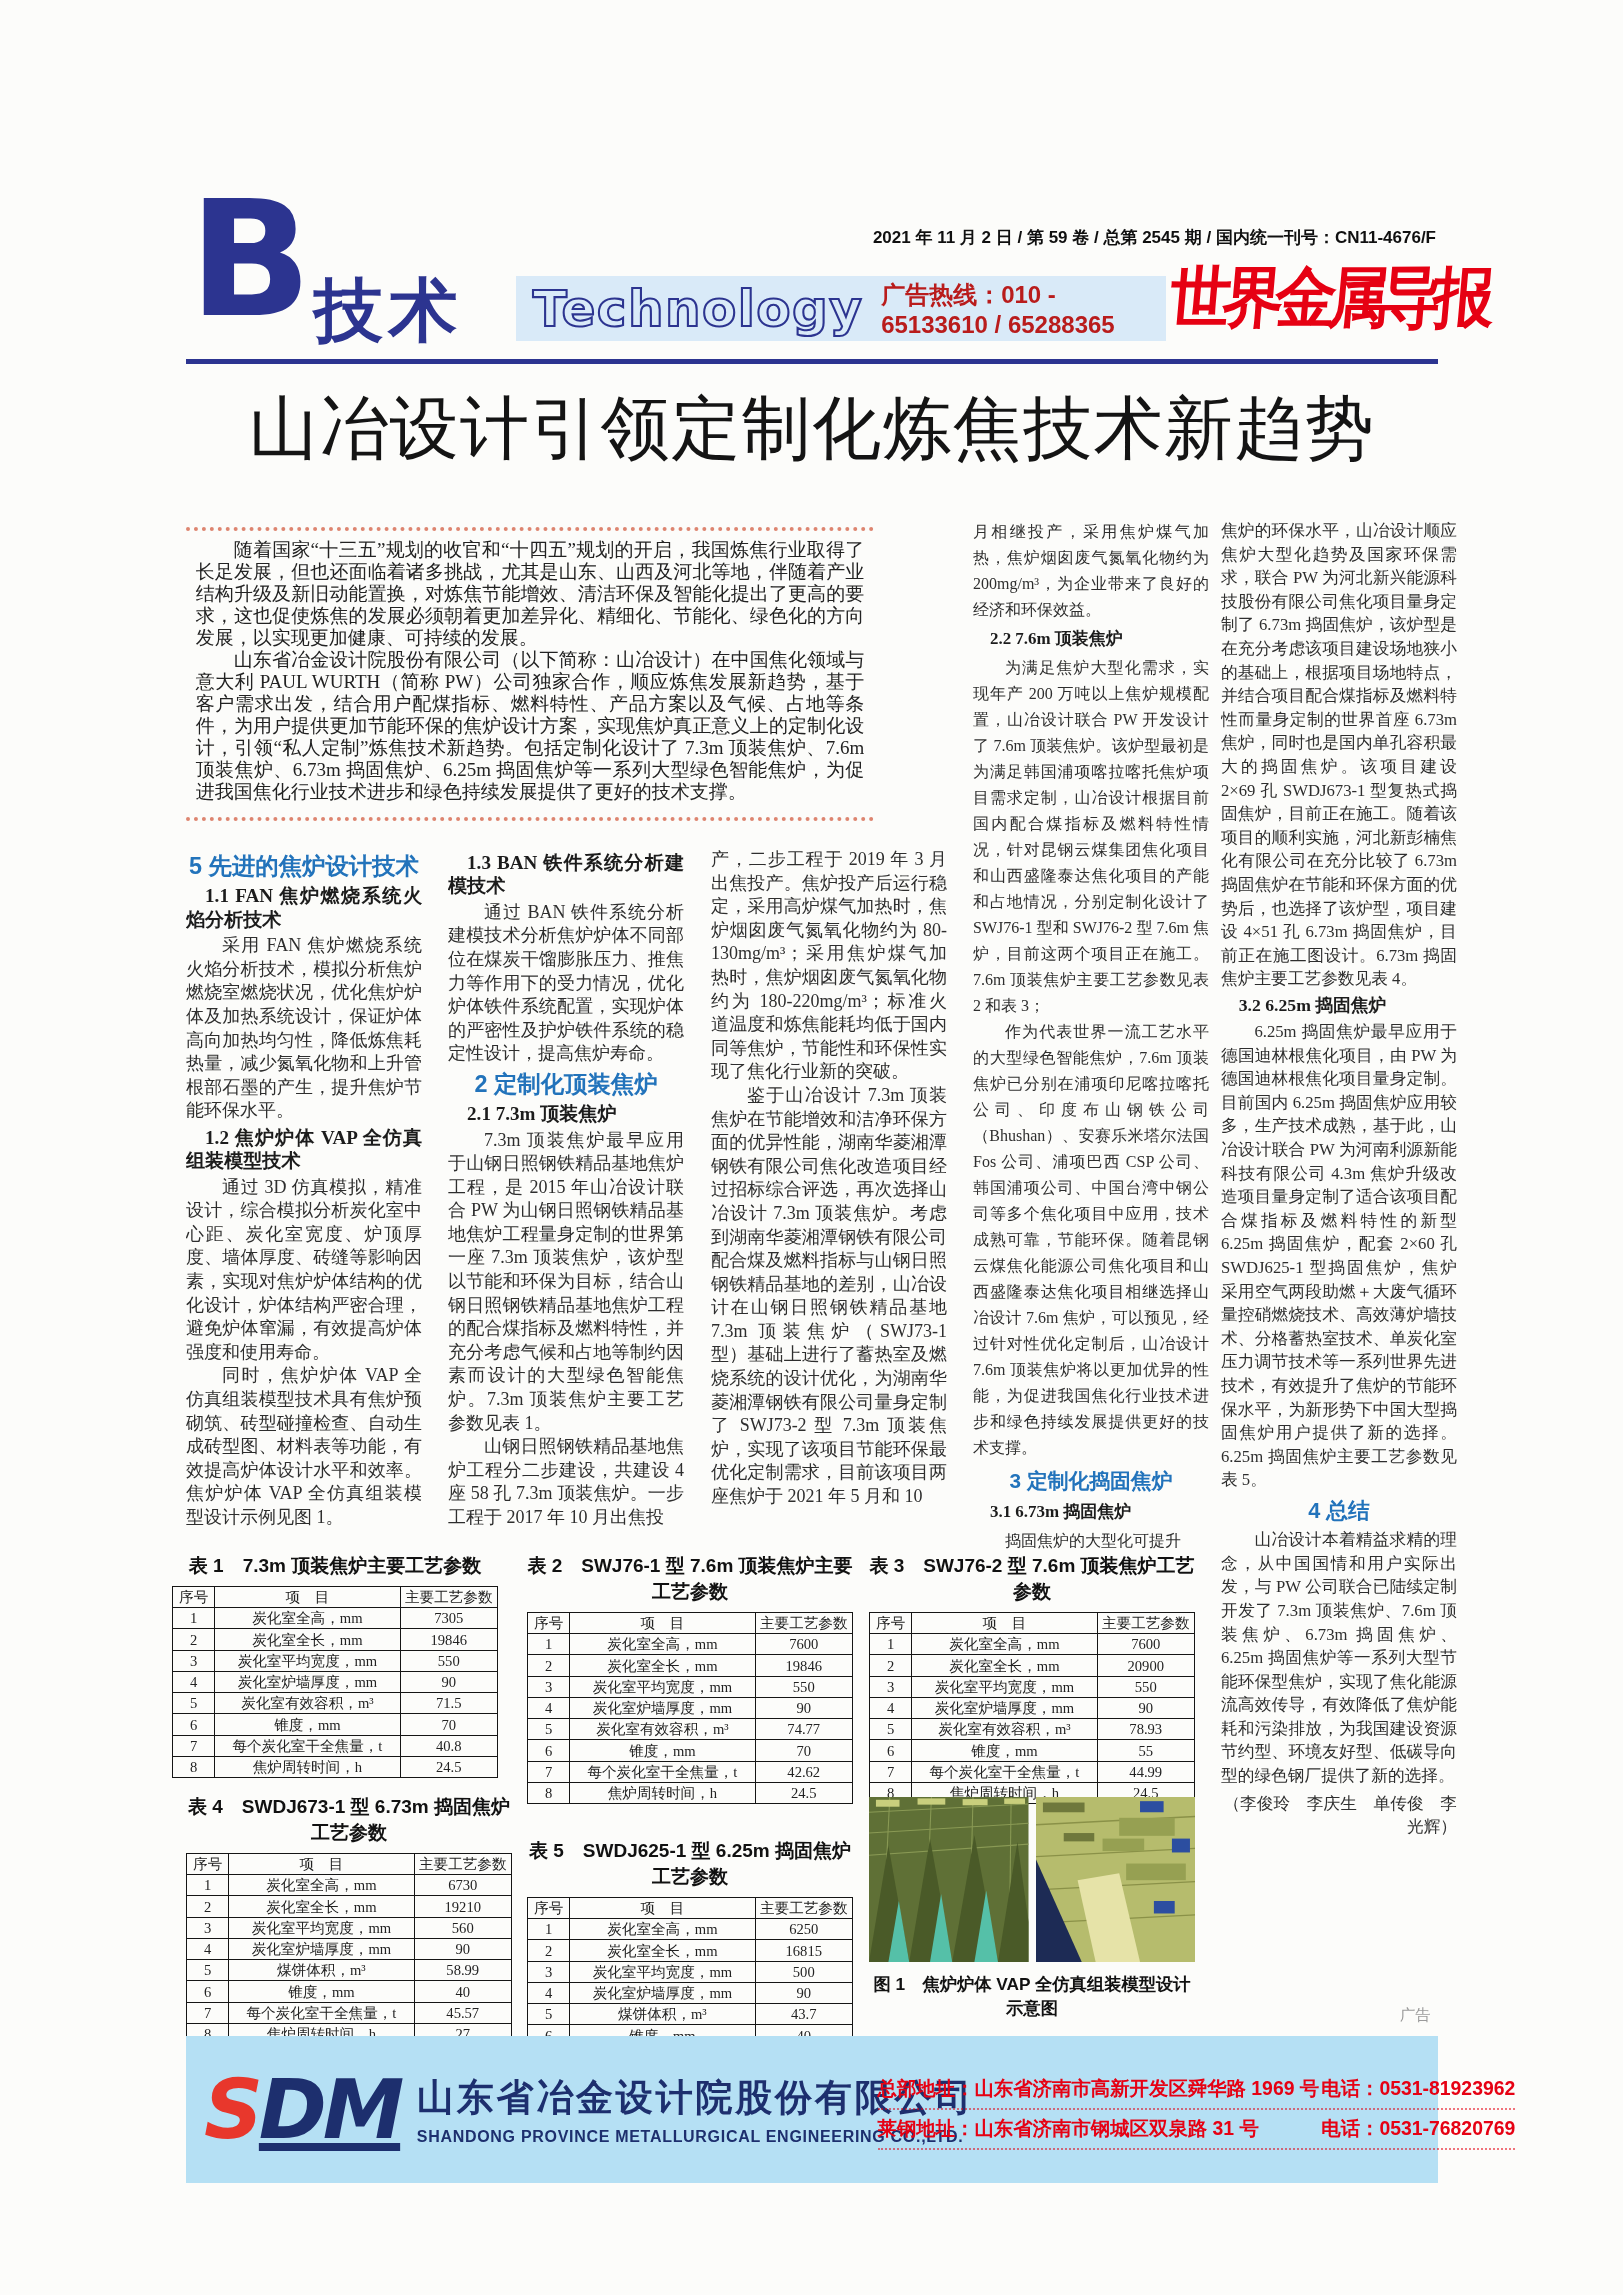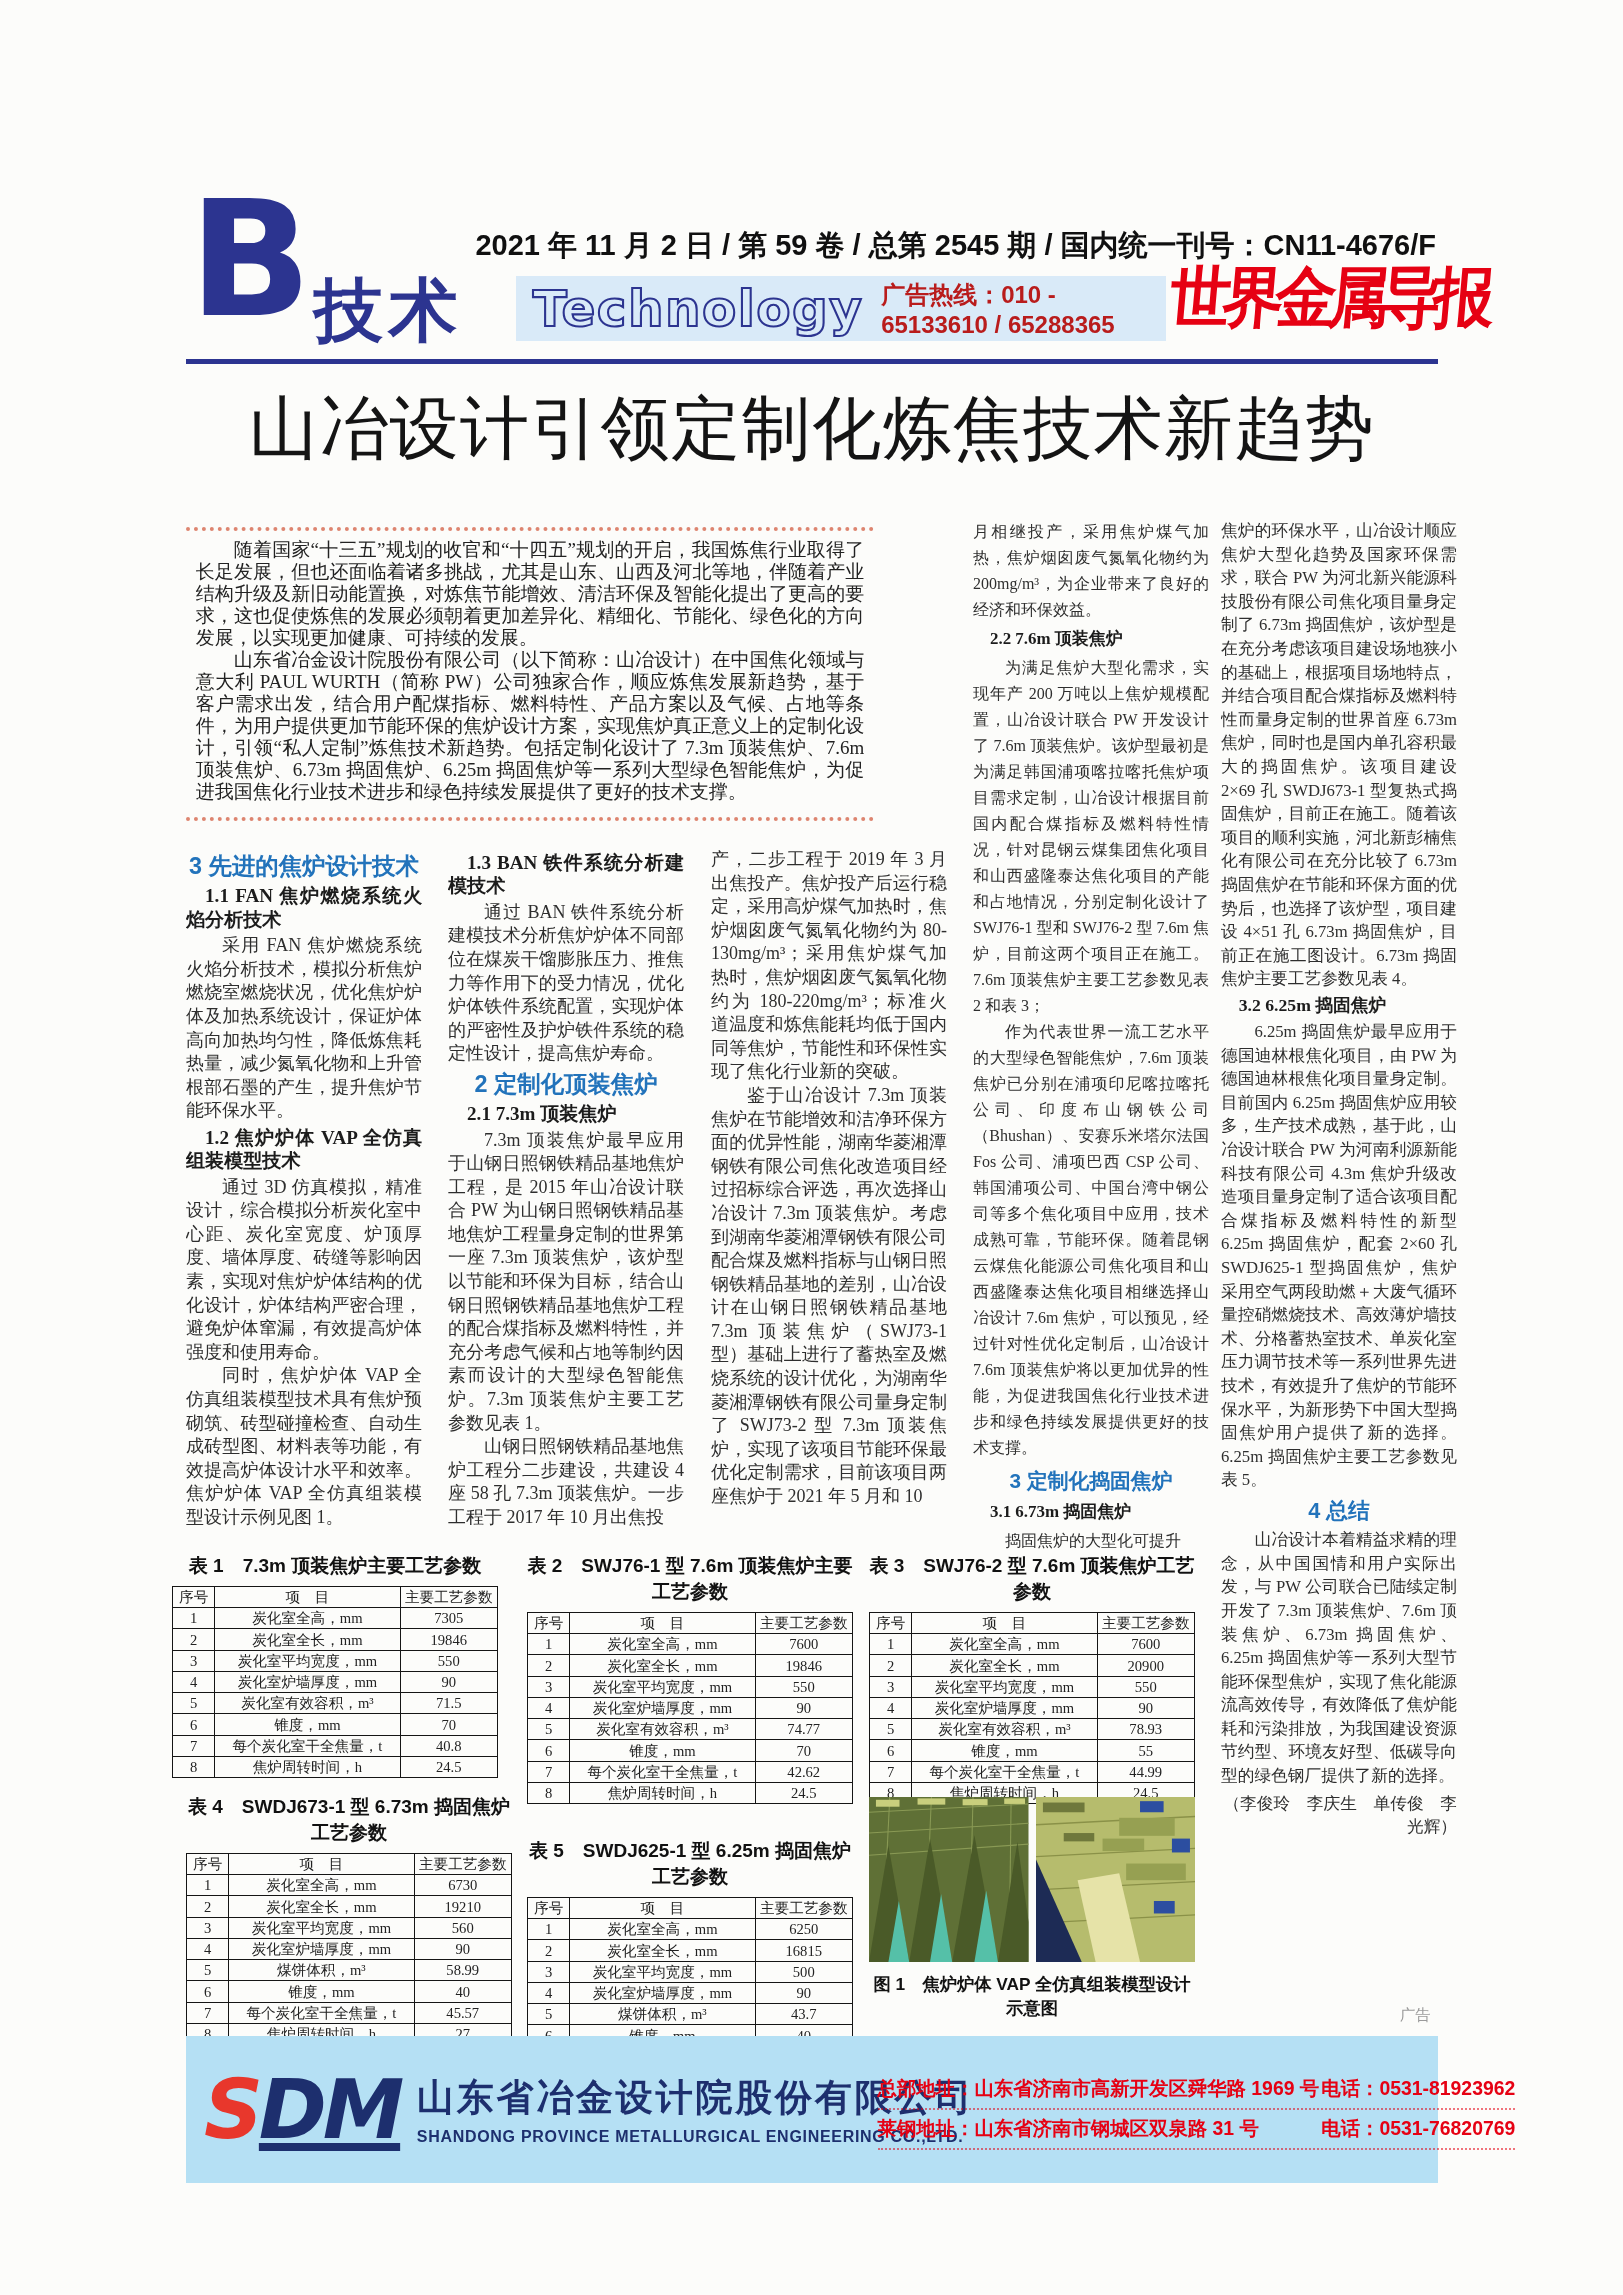--- a/index.html
+++ b/index.html
@@ -5,21 +5,21 @@
   html,body{margin:0;padding:0;background:#e9e9e9;}
   .page{position:relative;width:1623px;height:2295px;background:#fcfcfa;overflow:hidden;
         font-family:"Liberation Serif","DejaVu Serif",serif;color:#2b2b2b;}
   [data-interactable]{box-sizing:border-box;}
 
   
   .sec-letter{position:absolute;left:189px;top:179px;font-size:161px;line-height:1;
               font-weight:900;color:#2c3490;font-family:"DejaVu Sans","Liberation Sans",sans-serif;}
   .sec-title{position:absolute;left:314px;top:265px;font-size:69px;font-weight:900;color:#2c3490;
              font-family:"Liberation Sans","DejaVu Sans",sans-serif;letter-spacing:5.6px;}
-  .dateline{position:absolute;right:187px;top:226px;font-size:29px;font-weight:bold;color:#101010;
+  .dateline{position:absolute;right:187px;top:226px;font-size:17px;font-weight:bold;color:#101010;
             font-family:"Liberation Sans","DejaVu Sans",sans-serif;}
   .tech-bar{position:absolute;left:516px;top:276px;width:650px;height:65px;background:#d9eaf8;
             display:flex;align-items:center;padding:0 16.7px;gap:18px;}
   .tech-word{font-family:"DejaVu Sans","Liberation Sans",sans-serif;font-size:50px;font-weight:800;
              letter-spacing:1.4px;color:#2c3490;-webkit-text-fill-color:transparent;
              -webkit-text-stroke:2.1px #2c3490;line-height:1;}
   .hotline{font-size:24px;font-weight:bold;color:#b91c1c;
            font-family:"Liberation Sans","DejaVu Sans",sans-serif;}
   .paper-name{position:absolute;left:1174px;top:254px;width:264px;font-size:61px;font-weight:900;
               color:#e60113;letter-spacing:-8.3px;transform:skewX(-5deg) scaleY(1.08);
@@ -102,21 +102,21 @@
   <div class="header-rule" data-interactable="false"></div>
 
   <h1 class="title" data-interactable="false">山冶设计引领定制化炼焦技术新趋势</h1>
 
   <section class="intro" data-interactable="false">
       <div class="blk-p" data-interactable="false">随着国家“十三五”规划的收官和“十四五”规划的开启，我国炼焦行业取得了长足发展，但也还面临着诸多挑战，尤其是山东、山西及河北等地，伴随着产业结构升级及新旧动能置换，对炼焦节能增效、清洁环保及智能化提出了更高的要求，这也促使炼焦的发展必须朝着更加差异化、精细化、节能化、绿色化的方向发展，以实现更加健康、可持续的发展。</div>
       <div class="blk-p" data-interactable="false">山东省冶金设计院股份有限公司（以下简称：山冶设计）在中国焦化领域与意大利 PAUL WURTH（简称 PW）公司独家合作，顺应炼焦发展新趋势，基于客户需求出发，结合用户配煤指标、燃料特性、产品方案以及气候、占地等条件，为用户提供更加节能环保的焦炉设计方案，实现焦炉真正意义上的定制化设计，引领“私人定制”炼焦技术新趋势。包括定制化设计了 7.3m 顶装焦炉、7.6m 顶装焦炉、6.73m 捣固焦炉、6.25m 捣固焦炉等一系列大型绿色智能焦炉，为促进我国焦化行业技术进步和绿色持续发展提供了更好的技术支撑。</div>
     </section>
 
   <section class="col col1" data-interactable="false">
-      <div class="blk-h1" data-interactable="false">3 先进的焦炉设计技术</div>
+      <div class="blk-h1" data-interactable="false">5 先进的焦炉设计技术</div>
       <div class="blk-h2" data-interactable="false">1.1 FAN 焦炉燃烧系统火焰分析技术</div>
       <div class="blk-p" data-interactable="false">采用 FAN 焦炉燃烧系统火焰分析技术，模拟分析焦炉燃烧室燃烧状况，优化焦炉炉体及加热系统设计，保证炉体高向加热均匀性，降低炼焦耗热量，减少氮氧化物和上升管根部石墨的产生，提升焦炉节能环保水平。</div>
       <div class="blk-h2" data-interactable="false">1.2 焦炉炉体 VAP 全仿真组装模型技术</div>
       <div class="blk-p" data-interactable="false">通过 3D 仿真模拟，精准设计，综合模拟分析炭化室中心距、炭化室宽度、炉顶厚度、墙体厚度、砖缝等影响因素，实现对焦炉炉体结构的优化设计，炉体结构严密合理，避免炉体窜漏，有效提高炉体强度和使用寿命。</div>
       <div class="blk-p" data-interactable="false">同时，焦炉炉体 VAP 全仿真组装模型技术具有焦炉预砌筑、砖型碰撞检查、自动生成砖型图、材料表等功能，有效提高炉体设计水平和效率。焦炉炉体 VAP 全仿真组装模型设计示例见图 1。</div>
     </section>
   <section class="col col2" data-interactable="false">
       <div class="blk-h2" data-interactable="false">1.3 BAN 铁件系统分析建模技术</div>
       <div class="blk-p" data-interactable="false">通过 BAN 铁件系统分析建模技术分析焦炉炉体不同部位在煤炭干馏膨胀压力、推焦力等作用下的受力情况，优化炉体铁件系统配置，实现炉体的严密性及护炉铁件系统的稳定性设计，提高焦炉寿命。</div>
       <div class="blk-h1" data-interactable="false">2 定制化顶装焦炉</div>

